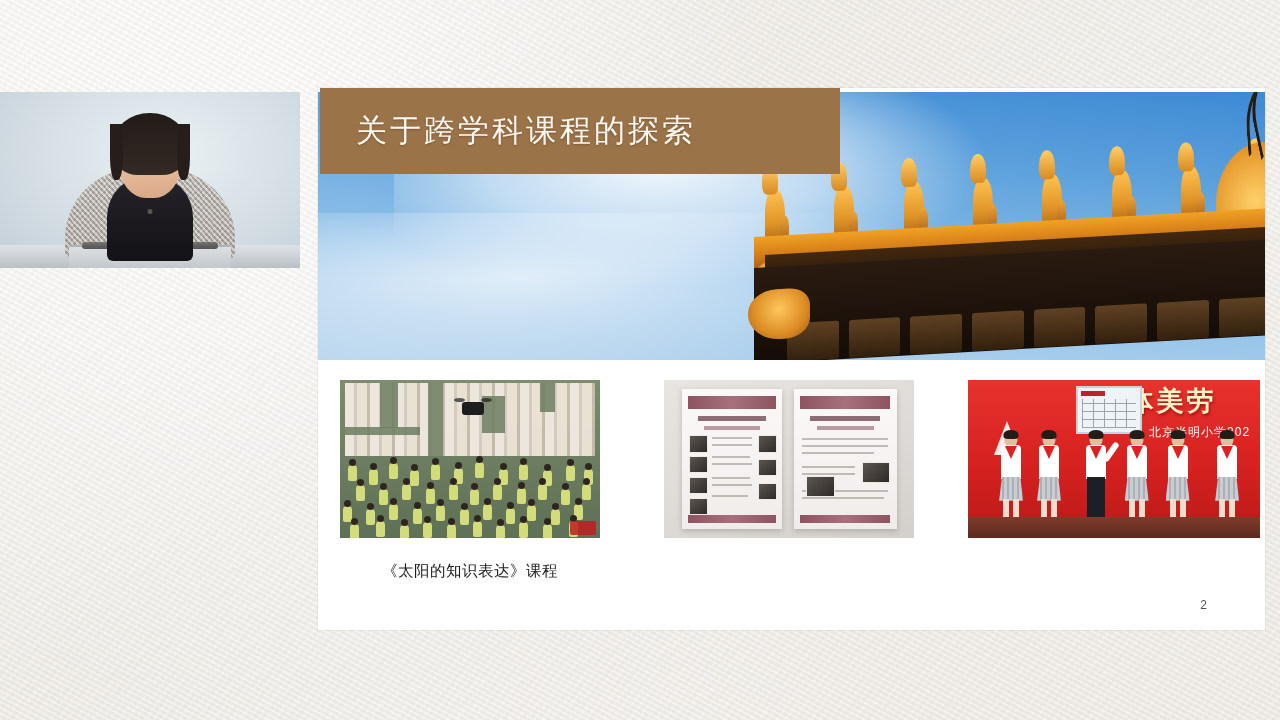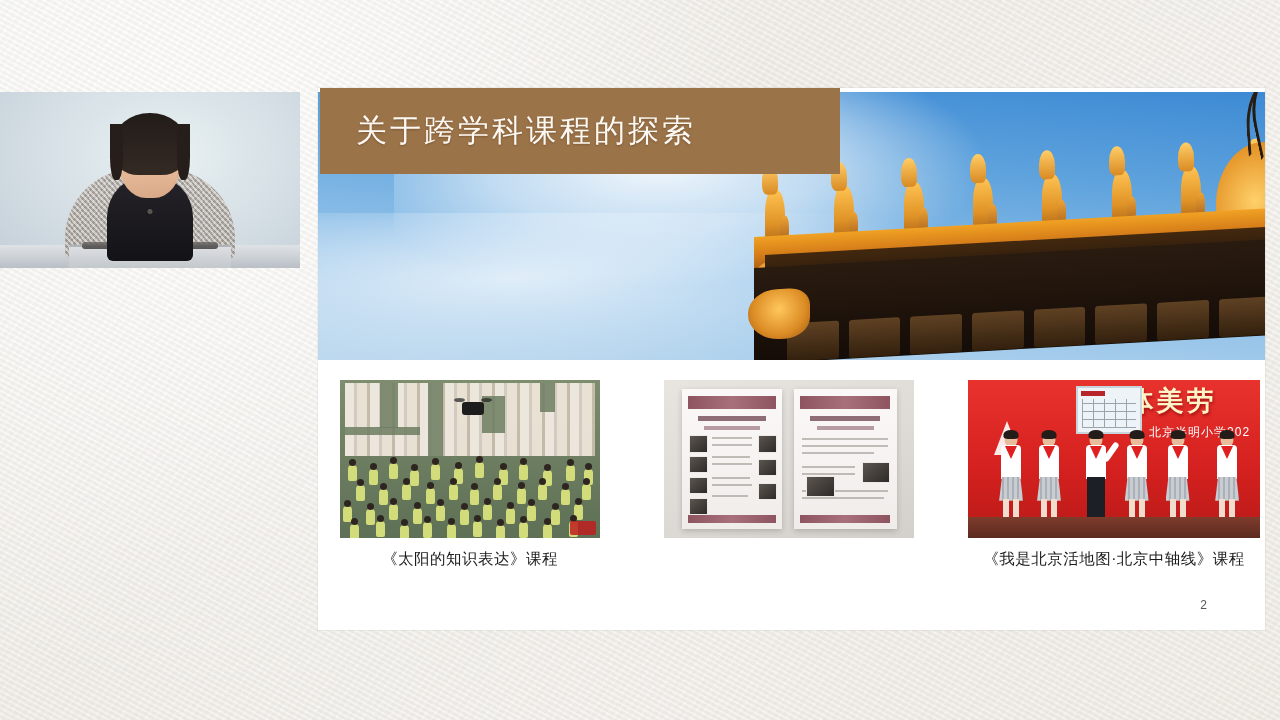--- a/index.html
+++ b/index.html
@@ -380,21 +380,21 @@
     height: 158px;
     overflow: hidden;
     position: relative;
     background: #ddd;
   }
   .thumb-cell.c1 .thumb-img { height: 158px; }
   .thumb-cell.c2 .thumb-img { height: 158px; }
   .thumb-cell.c3 .thumb-img { height: 158px; }
 
   .thumb-cap {
-    margin-top: 11px;
+    margin-top: 23px;
     font-size: 15.5px;
     color: #1c1c1c;
     font-family: "Liberation Serif", "DejaVu Serif", serif;
     letter-spacing: .5px;
     white-space: nowrap;
     text-align: center;
   }
 
   
   .t1-ground {
@@ -914,19 +914,18 @@
           <div class="student" style="left:85%;">
             <div class="st-head"></div>
             <div class="st-shirt"></div>
             <div class="st-scarf"></div>
             <div class="st-skirt"></div>
             <div class="st-legs"></div>
             <div class="st-shoes"></div>
           </div>
           <div class="t3-floor"></div>
         </div>
-        <div class="thumb-cap">《我是北京活地图·北京中轴线》课程</div>
       </div>
     </div>
 
     <div id="page-num">2</div>
   </div>
 </div>
 
 </body></html>

